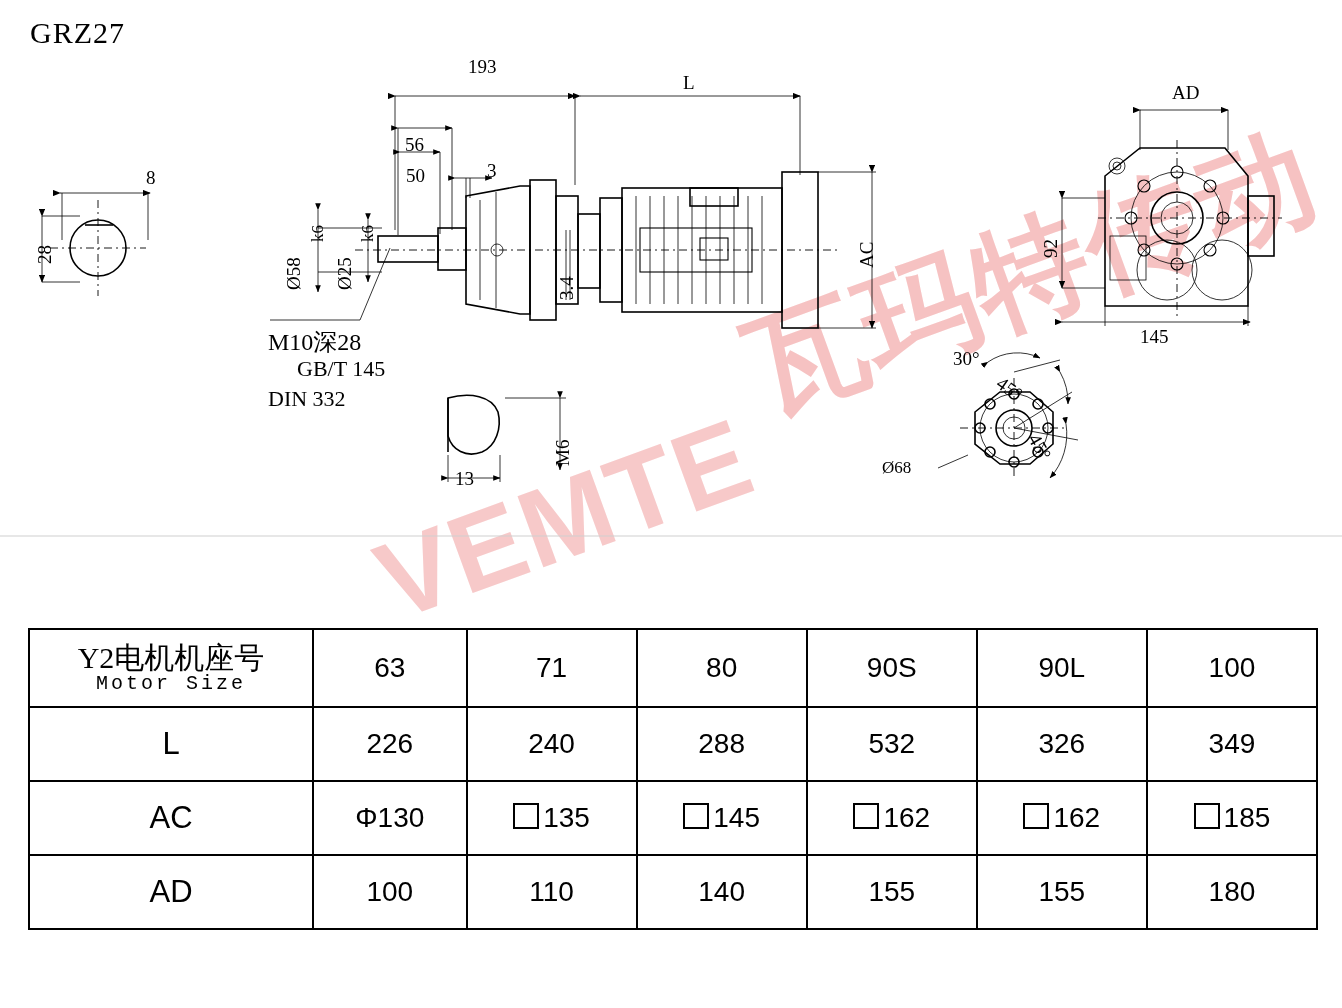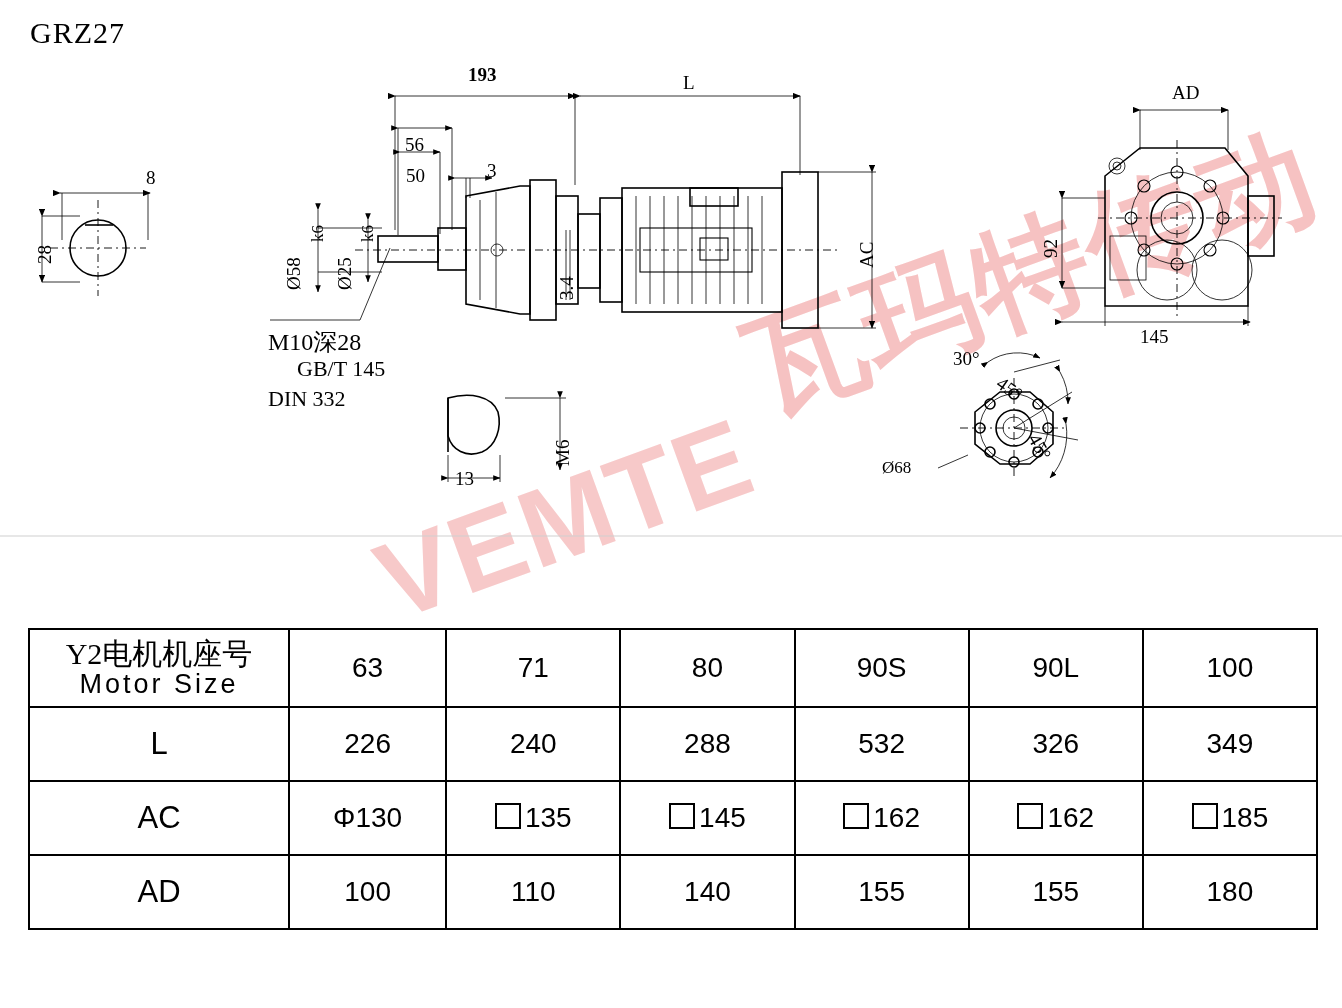--- a/index.html
+++ b/index.html
@@ -66,25 +66,25 @@
     height:72px;
     padding:0;
   }
   #spec-table td.rowhead{
     width:258px;
     font-size:31px;
   }
   #spec-table td.rowhead.dual{
     line-height:1.05;
     font-size:29px;
-    padding:2px 0;
+    padding:2px 12px;
     font-family:"Liberation Serif", serif;
   }
   .cn-line{display:block;font-size:30px;letter-spacing:0px;}
-  .en-line{display:block;font-size:27px;letter-spacing:3px;font-family:Liberation Sans, sans-serif;}
+  .en-line{display:block;font-size:20px;letter-spacing:3px;font-family:Liberation Mono, monospace;}
   .sq-box{
     display:inline-block;width:22px;height:22px;
     border:2px solid #000;margin-right:4px;
     vertical-align:-2px;
   }
 </style>
 </head>
 <body>
 
 <div class="stage">
@@ -272,21 +272,21 @@
       <line x1="1105" y1="306" x2="1105" y2="326" class="thin"></line>
       <line x1="1248" y1="306" x2="1248" y2="326" class="thin"></line>
     </g>
 
     <line x1="0" y1="536" x2="1342" y2="536" stroke="#cfcfcf" stroke-width="1"></line>
   </svg>
 
   <div class="dim" style="left:146px;top:167px;">8</div>
   <div class="dim vert" style="left:34px;top:264px;">28</div>
 
-  <div class="dim" style="left:468px;top:64px;font-weight:bold;">193</div>
+  <div class="dim" style="left:468px;top:56px;">193</div>
   <div class="dim" style="left:683px;top:72px;">L</div>
   <div class="dim" style="left:405px;top:106px;margin-top:28px;">56</div>
   <div class="dim" style="left:406px;top:138px;margin-top:27px;">50</div>
   <div class="dim" style="left:487px;top:160px;">3</div>
 
   <div class="dim vert" style="left:283px;top:290px;">Ø58</div>
   <div class="dim small vert" style="left:308px;top:242px;">k6</div>
   <div class="dim vert" style="left:334px;top:290px;">Ø25</div>
   <div class="dim small vert" style="left:358px;top:242px;">k6</div>
   <div class="dim vert" style="left:556px;top:300px;">3.4</div>

